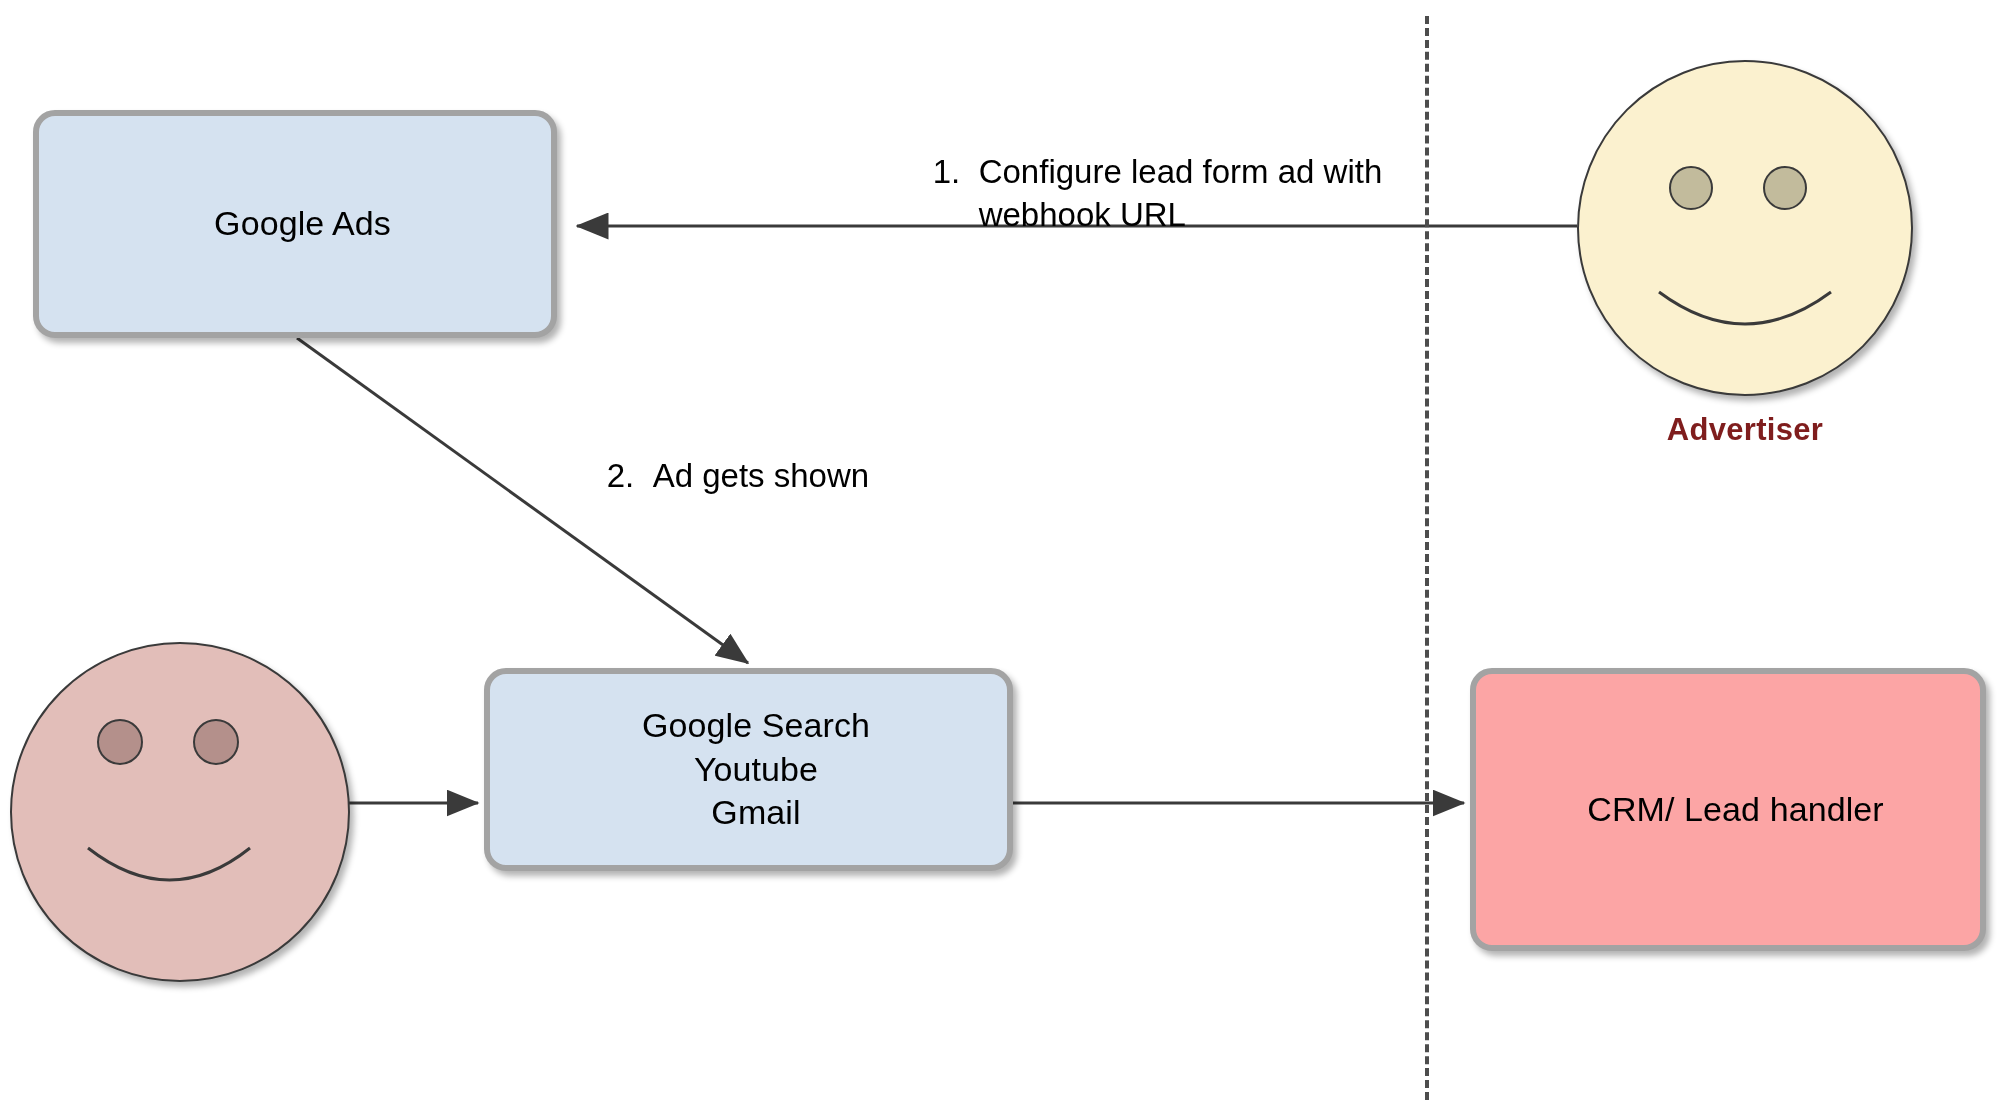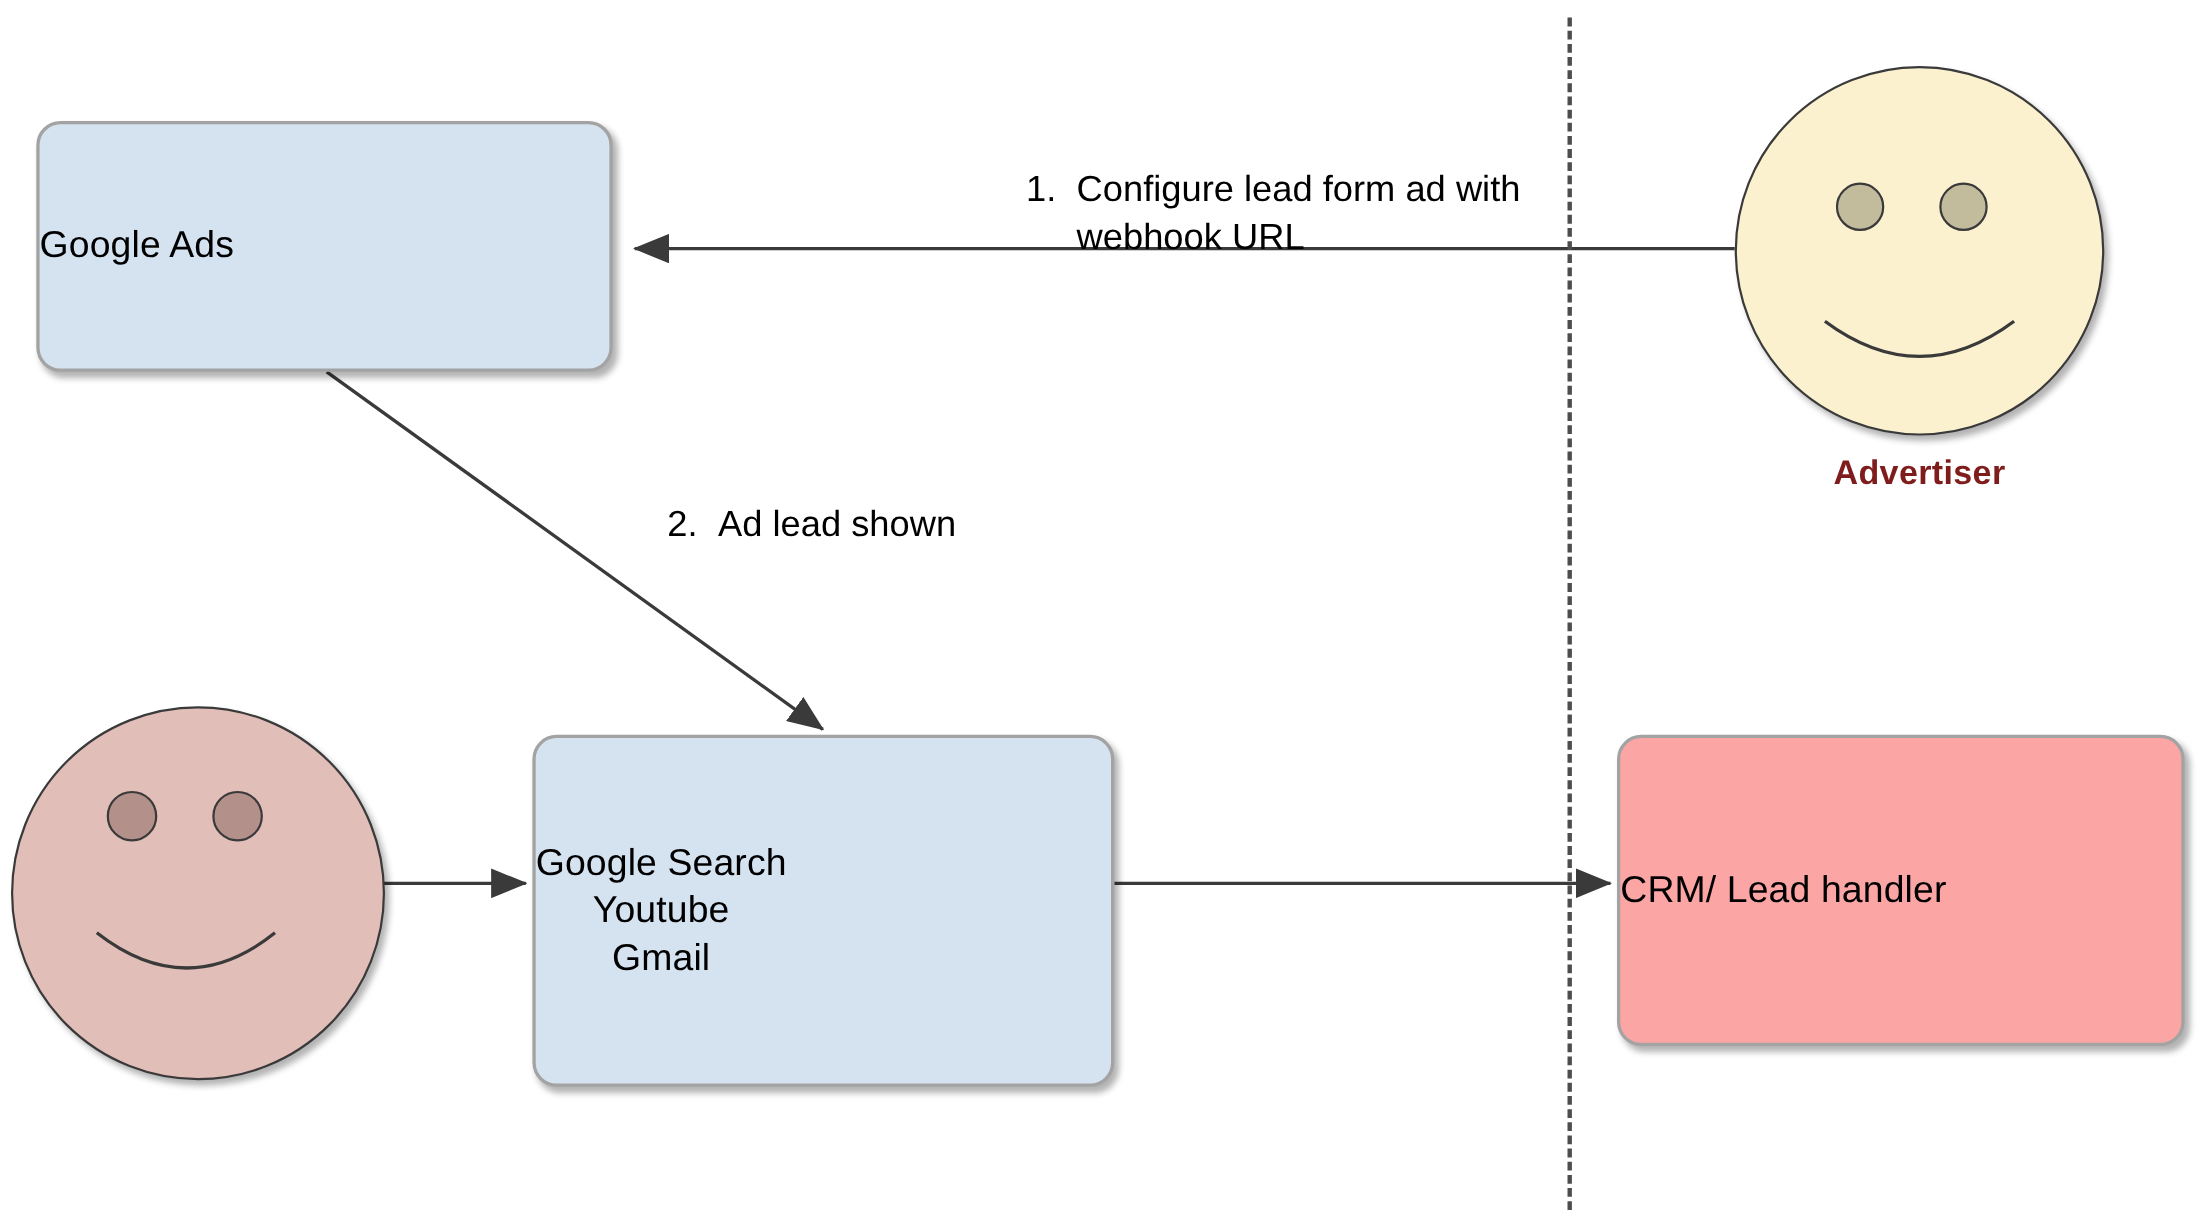--- a/index.html
+++ b/index.html
@@ -22,44 +22,46 @@
     left: 0; top: 0;
     width: 2004px;
     height: 1116px;
     pointer-events: none;
   }
 
   
   .node-box {
     position: absolute;
     box-sizing: border-box;
-    border: 3px solid #a3a3a3;
+    border: 6px solid #a3a3a3;
     border-radius: 22px;
     display: flex;
     align-items: center;
+    justify-content: center;
     text-align: center;
     box-shadow: 4px 5px 6px rgba(0,0,0,0.30);
+    padding-left: 15px;
   }
   .node-box .node-label {
     font-size: 34px;
     line-height: 1.28;
     letter-spacing: 0.1px;
     white-space: pre-line;
     color: #000;
   }
   .fill-blue { background: #d5e2f0; }
   .fill-cream { background: #fca5a5; }
 
   #node-google-ads {
     left: 33px; top: 110px;
     width: 524px; height: 228px;
   }
   #node-google-surfaces {
     left: 484px; top: 668px;
-    width: 529px; height: 320px;
+    width: 529px; height: 203px;
   }
   #node-crm {
     left: 1470px; top: 668px;
     width: 516px; height: 283px;
   }
 
   
   .actor {
     position: absolute;
   }
@@ -199,18 +201,18 @@
       <path d="M 78 206 Q 160 270 240 206" fill="none" stroke="#3a3a3a" stroke-width="3"></path>
     </svg>
   </div>
 
   <div id="label-step-1" class="edge-label">
     <span class="num">1.</span><span class="txt">Configure lead form ad with
 webhook URL</span>
   </div>
 
   <div id="label-step-2" class="edge-label">
-    <span class="num">2.</span><span class="txt">Ad lead shown</span>
+    <span class="num">2.</span><span class="txt">Ad gets shown</span>
   </div>
 
 
 
 </div>
 
 </body></html>

